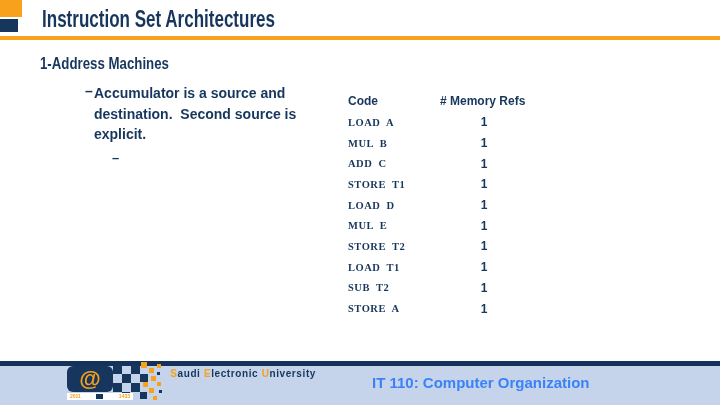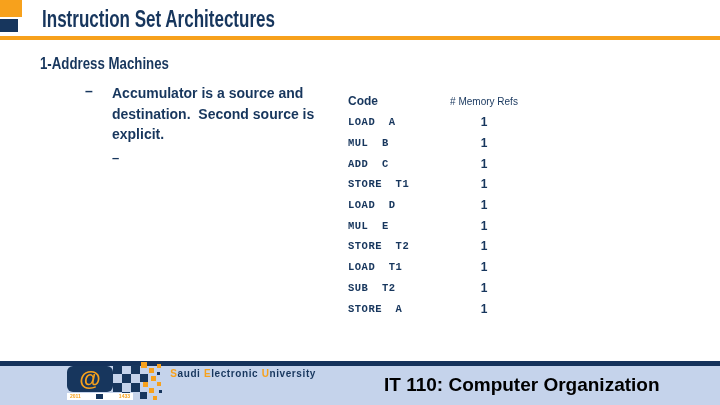--- a/index.html
+++ b/index.html
@@ -15,31 +15,31 @@
     position:absolute;left:42px;top:6px;font-size:23px;font-weight:bold;color:#17365D;
     transform:scaleX(0.74);transform-origin:left top;white-space:nowrap;letter-spacing:0px;
   }
   .title-rule{position:absolute;left:0;top:36px;width:720px;height:4px;background:#F7A11C;}
   
   .section-heading{
     position:absolute;left:40px;top:54px;font-size:17px;font-weight:bold;color:#17365D;
     transform:scaleX(0.78);transform-origin:left top;white-space:nowrap;
   }
   .bullet-dash{position:absolute;left:85px;top:83px;font-size:14px;font-weight:bold;}
-  .bullet-text{position:absolute;left:112px;top:83px;font-size:14px;font-weight:bold;line-height:20.7px;}
+  .bullet-text{position:absolute;left:94px;top:83px;font-size:14px;font-weight:bold;line-height:20.7px;}
   .bline{white-space:pre;}
   .sub-dash{position:absolute;left:112px;top:150px;font-size:13px;font-weight:bold;}
   .sub-text{position:absolute;left:140px;top:150px;font-size:13px;font-weight:bold;line-height:19.5px;}
   
   .code-table{position:absolute;left:348px;top:90px;width:180px;}
   .thead{display:flex;height:22px;align-items:center;}
   .th-code{width:92px;font-size:12px;font-weight:bold;white-space:pre;}
-  .th-refs{width:88px;font-size:10px;font-weight:normal;text-align:center;white-space:nowrap;}
+  .th-refs{width:88px;font-size:12px;font-weight:bold;white-space:nowrap;}
   .trow{display:flex;height:20.7px;align-items:center;}
-  .tcode{width:92px;font-family:Liberation Mono, monospace;font-size:10.5px;font-weight:bold;white-space:pre;letter-spacing:0.5px;}
+  .tcode{width:92px;font-family:Liberation Serif, serif;font-size:10.5px;font-weight:bold;white-space:pre;letter-spacing:0.5px;}
   .trefs{width:88px;font-size:12px;font-weight:bold;text-align:center;}
   
   .footer-divider{position:absolute;left:0;top:361px;width:720px;height:5px;background:#15325B;}
   .footer-band{position:absolute;left:0;top:366px;width:720px;height:39px;background:#C5D3EB;}
   .at-box{
     position:absolute;left:67px;top:366px;width:46px;height:26px;background:#17365D;
     border-radius:6px;display:flex;align-items:center;justify-content:center;
   }
   .at-glyph{color:#F7A11C;font-size:22px;font-weight:bold;line-height:1;}
   .year-strip{
@@ -50,21 +50,21 @@
   .year-sq{width:7px;height:5px;background:#17365D;}
   .mosaic{position:absolute;left:113px;top:362px;}
   .logo-names{position:absolute;left:158px;top:368px;width:158px;text-align:right;}
   .arabic-name{
     direction:rtl;font-family:"DejaVu Sans",sans-serif;font-size:11px;font-weight:bold;
     color:#17365D;line-height:13px;white-space:nowrap;
   }
   .uni-line{font-size:10px;font-weight:bold;letter-spacing:0.6px;line-height:11px;white-space:pre;color:#17365D;text-align:right;}
   .uni-or{color:#F7A11C;}
   .course-label{
-    position:absolute;left:384px;top:374px;font-size:19px;font-weight:bold;color:#000000;white-space:nowrap;
+    position:absolute;left:372px;top:374px;font-size:15px;font-weight:bold;color:#3b82f6;white-space:nowrap;
   }
 </style>
 </head>
 <body>
 
 <div class="slide">
 
   <div class="sq-orange"></div>
   <div class="sq-navy"></div>
   <div class="slide-title">Instruction Set Architectures</div>

